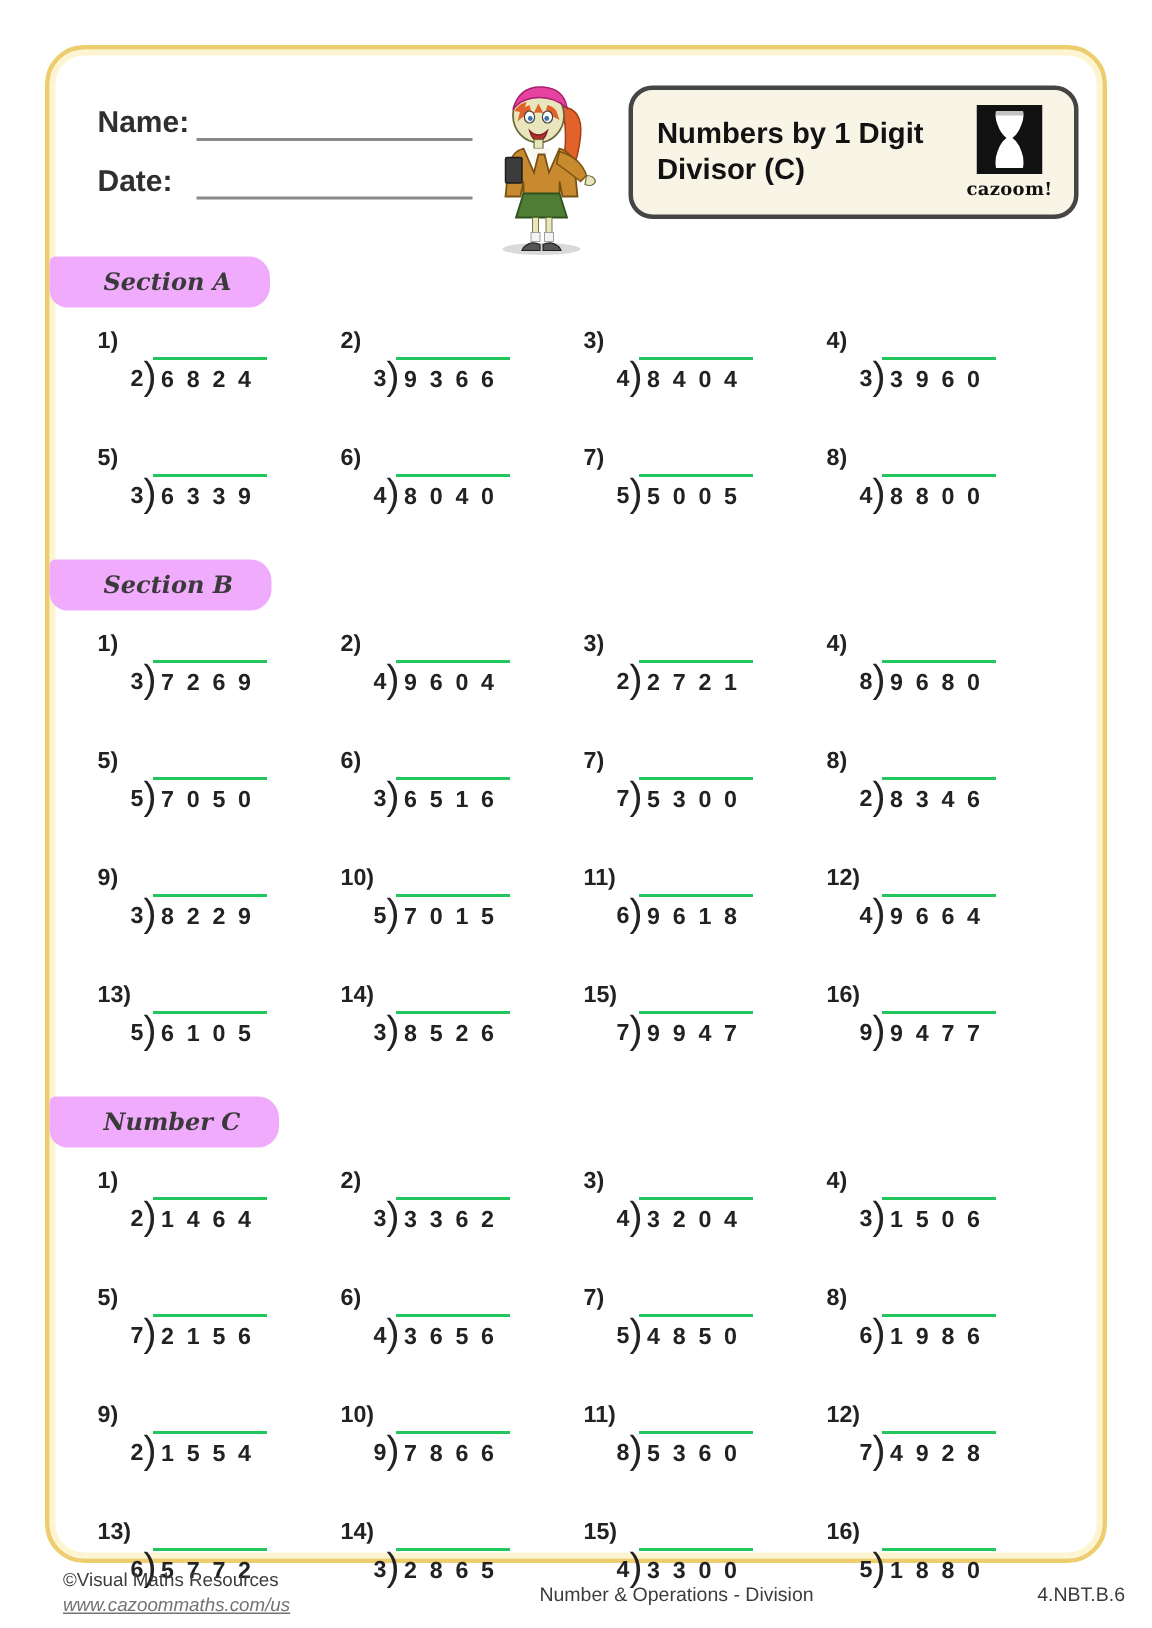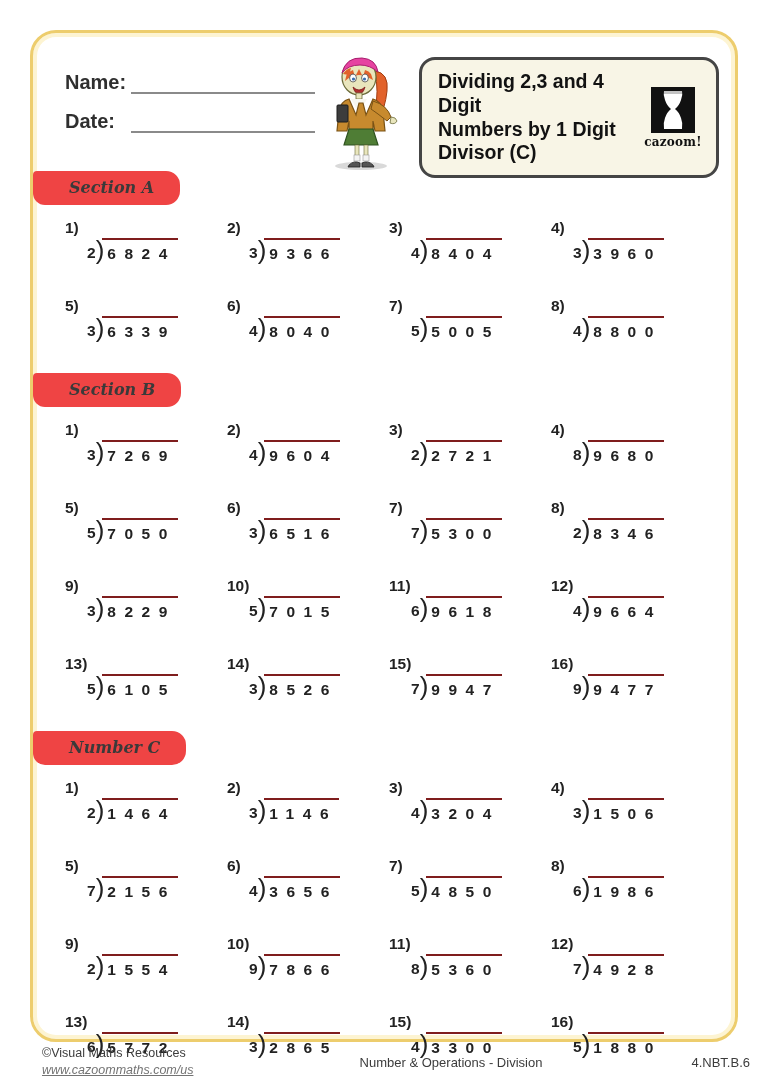--- a/index.html
+++ b/index.html
@@ -36,21 +36,21 @@
     max-width: 356px;
   }
   .title-text { font-weight: bold; font-size: 19.5px; line-height: 1.22; color: #121212; flex: 1; }
   .logo { width: 62px; text-align: center; flex-shrink: 0; margin-left: 4px; }
   .logo-mark { display: inline-block; }
   .logo-word { font-family: "DejaVu Serif", serif; font-weight: bold; font-size: 12px; color: #111; margin-top: -2px; letter-spacing: 0.2px; }
 
   
   .section-label {
     display: inline-block;
-    background: #ef4444;
+    background: #f0abfc;
     color: #3a3a3a;
     font-family: "DejaVu Serif", serif;
     font-style: italic;
     font-weight: bold;
     font-size: 16px;
     padding: 7px 26px 8px 18px;
     border-radius: 4px 14px 14px 12px;
     margin-left: -18px;
     padding-left: 36px;
   }
@@ -60,21 +60,21 @@
     display: grid;
     grid-template-columns: repeat(4, 1fr);
     row-gap: 24px;
     padding: 14px 6px 18px 14px;
   }
   .problem { height: 54px; }
   .plabel { font-weight: bold; font-size: 15.5px; color: #222; margin-bottom: 1px; }
   .pwork { display: flex; align-items: flex-start; margin-left: 22px; font-weight: bold; font-size: 15.5px; color: #222; }
   .divisor { padding-top: 6px; }
   .bracket { font-size: 26px; line-height: 1; font-weight: 400; transform: translateY(-1px); letter-spacing: -2px; }
-  .dividend { border-top: 2px solid #7f1d1d; padding: 5px 2px 0 5px; letter-spacing: 0.55em; white-space: nowrap; }
+  .dividend { border-top: 2px solid #22c55e; padding: 5px 2px 0 5px; letter-spacing: 0.55em; white-space: nowrap; }
 
   
   .footer {
     position: absolute;
     left: 12px; bottom: 6px;
     width: 768px;
     display: flex; align-items: center;
     font-size: 12.5px; color: #3c3c3c;
     padding: 0 30px;
   }
@@ -136,21 +136,20 @@
         <rect x="49" y="98" width="4" height="12" fill="#e9e6bd" stroke="#6b6b3a" stroke-width="0.6"></rect>
         <rect x="39" y="108" width="6" height="6" fill="#f4f4f4" stroke="#999" stroke-width="0.6"></rect>
         <rect x="48" y="108" width="6" height="6" fill="#f4f4f4" stroke="#999" stroke-width="0.6"></rect>
         <path d="M34,118 q5,-5 11,-2 l0,4 h-12z" fill="#555" stroke="#222" stroke-width="0.8"></path>
         <path d="M58,118 q-5,-5 -11,-2 l0,4 h12z" fill="#555" stroke="#222" stroke-width="0.8"></path>
       </svg>
     </div>
 
     <div class="title-box">
       <div class="title-text">
-        <div>Dividing 2,3 and 4 Digit</div>
         <div>Numbers by 1 Digit</div>
         <div>Divisor (C)</div>
       </div>
       <div class="logo">
         <span class="logo-mark">
           <svg width="44" height="46" viewBox="0 0 44 46">
             <rect x="0" y="0" width="44" height="46" fill="#111111"></rect>
             <path d="M13,4 h18 q1,4 -1,9 q-2,6 -6,9 q4,3 6,9 q2,5 1,11 h-18 q-1,-6 1,-11 q2,-6 6,-9 q-4,-3 -6,-9 q-2,-5 -1,-9z" fill="#ffffff"></path>
             <path d="M13,4 h18 v3 h-18z" fill="#111111" opacity="0.25"></path>
           </svg>
@@ -373,21 +372,21 @@
             <span class="divisor">2</span>
             <span class="bracket">)</span>
             <span class="dividend">1464</span>
           </div>
         </div>
         <div class="problem">
           <div class="plabel">2)</div>
           <div class="pwork">
             <span class="divisor">3</span>
             <span class="bracket">)</span>
-            <span class="dividend">1146</span>
+            <span class="dividend">3362</span>
           </div>
         </div>
         <div class="problem">
           <div class="plabel">3)</div>
           <div class="pwork">
             <span class="divisor">4</span>
             <span class="bracket">)</span>
             <span class="dividend">3204</span>
           </div>
         </div>

